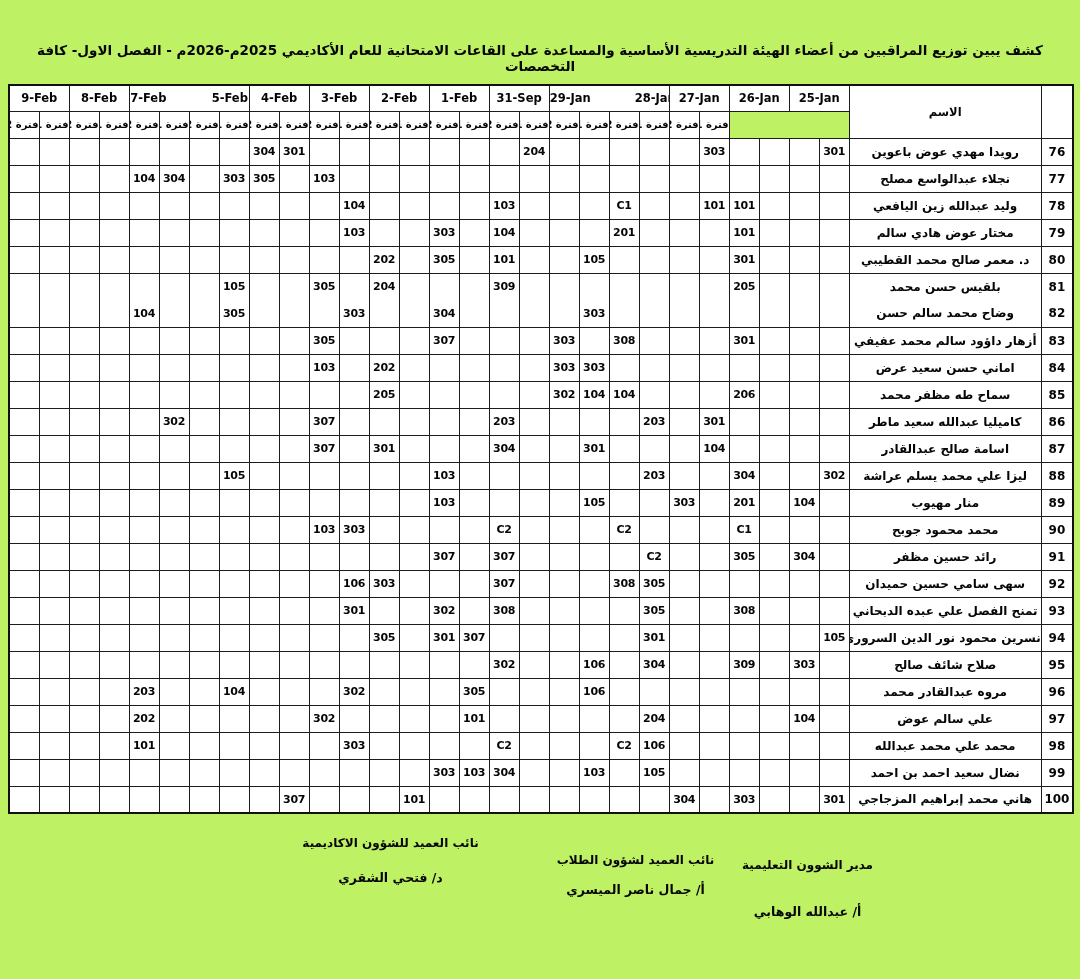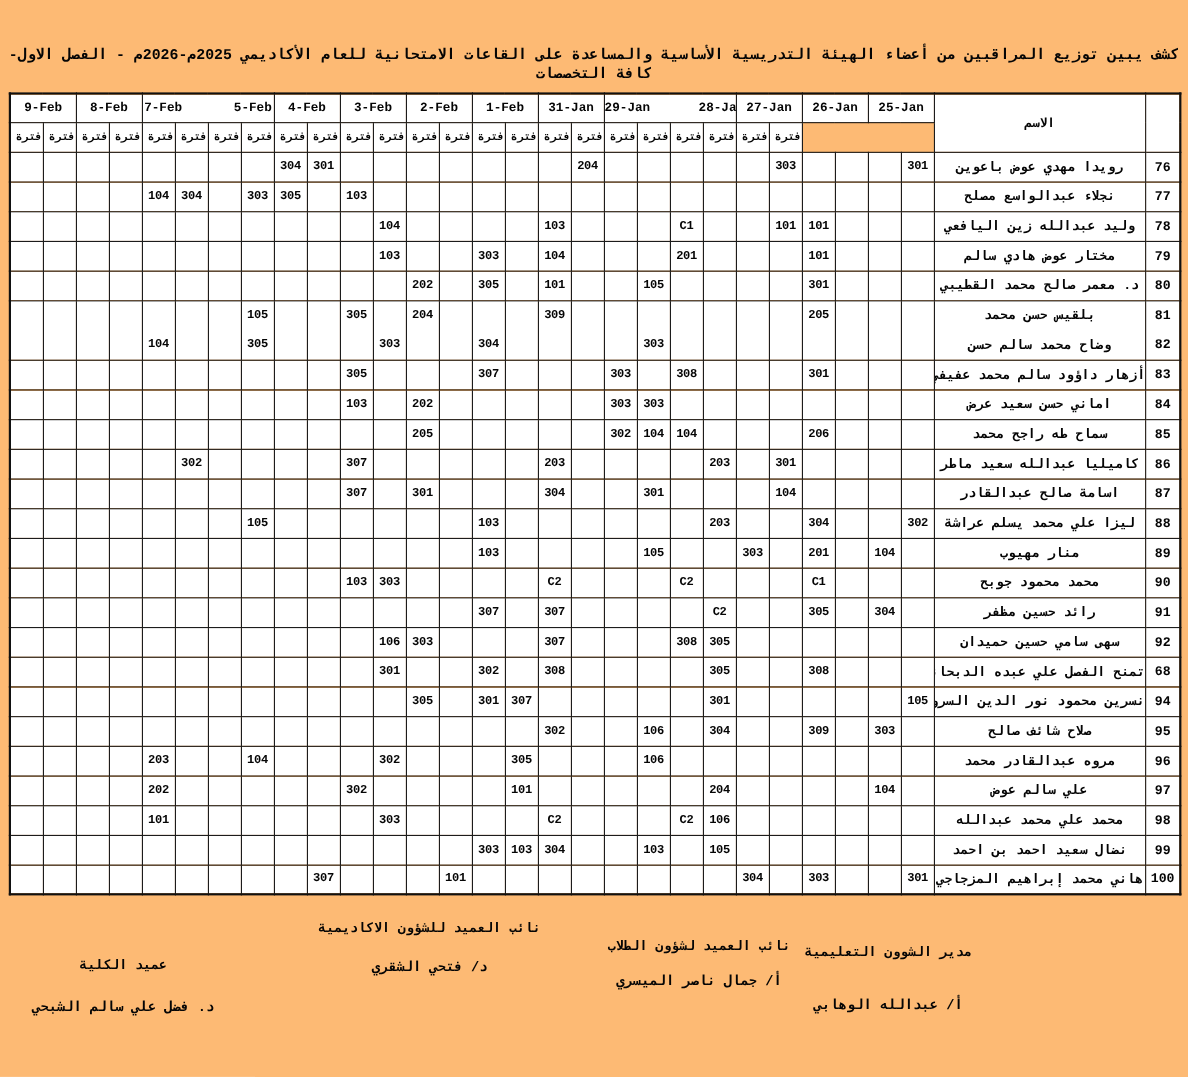--- a/index.html
+++ b/index.html
@@ -2,23 +2,22 @@
 <html lang="ar"><head>
 <meta charset="utf-8">
 <style>
   * { box-sizing: border-box; margin: 0; padding: 0; }
   html, body { background: #ffffff; }
   body { font-family: "DejaVu Sans", sans-serif; }
   .page {
     position: relative;
     width: 1080px;
     height: 979px;
-    background: #fdba74;
+    background: #bef264;
     overflow: hidden;
-    font-family: Liberation Mono, monospace;
   }
   .doc-title {
     position: absolute;
     top: 42px;
     left: 0;
     width: 100%;
     text-align: center;
     direction: rtl;
     font-weight: bold;
     font-size: 13.5px;
@@ -127,21 +126,21 @@
             <th colspan="4" class="split-dates">
               <div>
                 <span>7-Feb</span>
                 <span>5-Feb</span>
               </div>
             </th>
             <th colspan="2">4-Feb</th>
             <th colspan="2">3-Feb</th>
             <th colspan="2">2-Feb</th>
             <th colspan="2">1-Feb</th>
-            <th colspan="2">31-Jan</th>
+            <th colspan="2">31-Sep</th>
             <th colspan="4" class="split-dates">
               <div>
                 <span>29-Jan</span>
                 <span>28-Jan</span>
               </div>
             </th>
             <th colspan="2">27-Jan</th>
             <th colspan="2">26-Jan</th>
             <th colspan="2">25-Jan</th>
             <th rowspan="2" class="name-h">الاسم</th>
@@ -485,21 +484,21 @@
             <td>302</td>
             <td>104</td>
             <td>104</td>
             <td></td>
             <td></td>
             <td></td>
             <td>206</td>
             <td></td>
             <td></td>
             <td></td>
-            <td class="name-cell">سماح طه راجح محمد</td>
+            <td class="name-cell">سماح طه مظفر محمد</td>
             <td class="num-cell">85</td>
           </tr>
           <tr>
             <td></td>
             <td></td>
             <td></td>
             <td></td>
             <td></td>
             <td>302</td>
             <td></td>
@@ -742,21 +741,21 @@
             <td></td>
             <td></td>
             <td>305</td>
             <td></td>
             <td></td>
             <td>308</td>
             <td></td>
             <td></td>
             <td></td>
             <td class="name-cell">تمنح الفصل علي عبده الدبحاني</td>
-            <td class="num-cell">68</td>
+            <td class="num-cell">93</td>
           </tr>
           <tr>
             <td></td>
             <td></td>
             <td></td>
             <td></td>
             <td></td>
             <td></td>
             <td></td>
             <td></td>
@@ -984,18 +983,14 @@
     <div class="sig-name">أ/ عبدالله الوهابي</div>
   </div>
   <div class="footer-block fb-2">
     <div class="sig-title">نائب العميد لشؤون الطلاب</div>
     <div class="sig-name">أ/ جمال ناصر الميسري</div>
   </div>
   <div class="footer-block fb-3">
     <div class="sig-title">نائب العميد للشؤون الاكاديمية</div>
     <div class="sig-name">د/ فتحي الشقري</div>
   </div>
-  <div class="footer-block fb-4">
-    <div class="sig-title">عميد الكلية</div>
-    <div class="sig-name">د. فضل علي سالم الشبحي</div>
-  </div>
 
 </div>
 
 </body></html>

